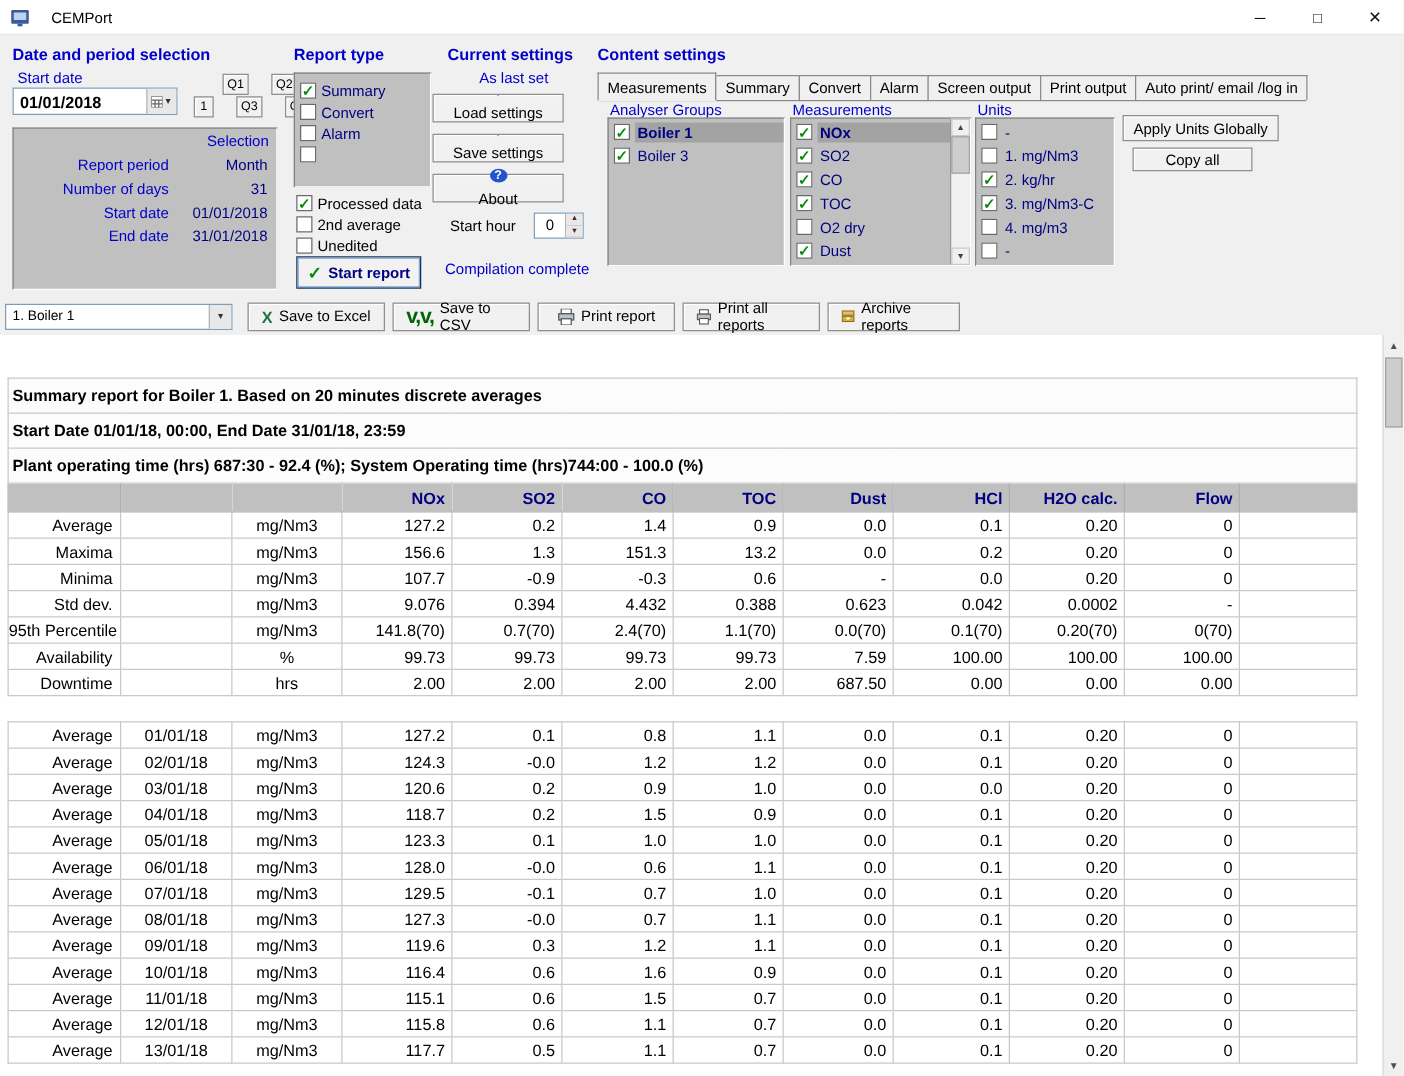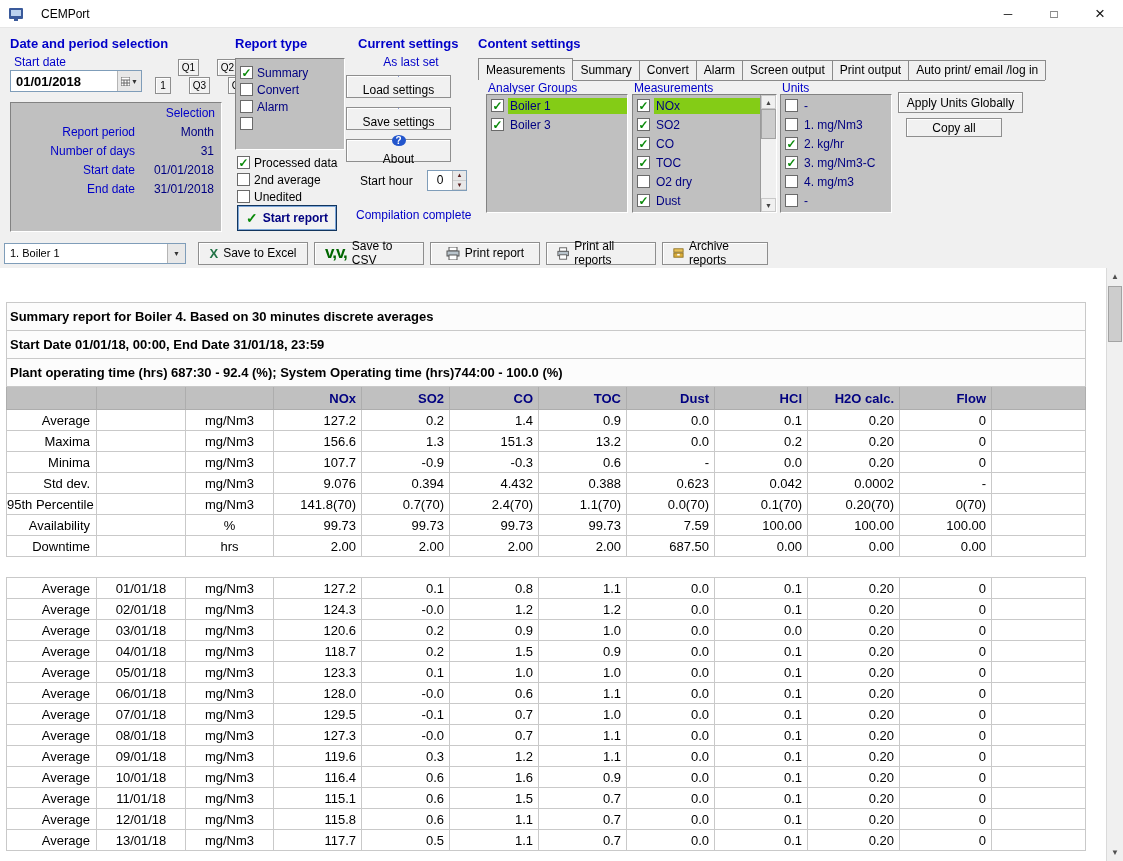--- a/index.html
+++ b/index.html
@@ -63,21 +63,21 @@
   
   .tabstrip { position:absolute; left:478px; top:30px; display:flex; align-items:flex-end; border-bottom:1px solid #8a8a8a; }
   .tab { border:1px solid #8a8a8a; border-bottom:none; background:#f0f0f0; font-size:12px; padding:2px 7px 3px 7px; margin-right:-1px; white-space:nowrap; position:relative; }
   .tab.active { padding-top:4px; box-shadow:0 1px 0 #f0f0f0; z-index:2; }
 
   .col-label { position:absolute; color:#0000c8; font-size:12px; }
   .listbox { position:absolute; top:66px; height:119px; background:#c0c0c0; display:flex; }
   .list-items { flex:1; padding:1px 0 0 2px; overflow:hidden; }
   .list-item { display:flex; align-items:center; gap:4px; height:19px; padding-left:2px; }
   .list-label { flex:1; color:#000080; font-size:12px; padding:1px 2px; }
-  .list-item.selected .list-label { background:#84cc16; font-weight:normal; }
+  .list-item.selected .list-label { background:#a3a3a3; font-weight:bold; }
   .mini-scroll { width:16px; background:#f0f0f0; border-left:1px solid #9a9a9a; position:relative; }
   .mini-arrow { height:14px; font-size:7px; color:#444; text-align:center; line-height:14px; background:#f0f0f0; border:1px solid #c9c9c9; }
   .mini-arrow.down { position:absolute; bottom:0; left:0; right:0; }
   .mini-thumb { position:absolute; top:14px; left:0; right:0; height:30px; background:#cdcdcd; border:1px solid #a3a3a3; }
 
   .apply-units-btn { position:absolute; left:898px; top:64px; width:125px; height:21px; }
   .copy-all-btn { position:absolute; left:906px; top:90px; width:96px; height:19px; }
   .plainbtn { background:#f1f1f1; border:1px solid #8e8e8e; box-shadow:inset 1px 1px 0 #fff; font-size:12px; display:flex; align-items:center; justify-content:center; }
 
   
@@ -407,21 +407,21 @@
             <col style="width: 89px;">
             <col style="width: 88px;">
             <col style="width: 88px;">
             <col style="width: 93px;">
             <col style="width: 92px;">
             <col style="width: 92px;">
             <col>
           </colgroup>
           <tbody>
             <tr class="title-tr">
-              <td class="title-cell" colspan="12">Summary report for Boiler 4.  Based on 30 minutes discrete averages</td>
+              <td class="title-cell" colspan="12">Summary report for Boiler 1.  Based on 20 minutes discrete averages</td>
             </tr>
             <tr class="title-tr">
               <td class="title-cell" colspan="12">Start Date 01/01/18, 00:00, End Date 31/01/18, 23:59</td>
             </tr>
             <tr class="title-tr">
               <td class="title-cell" colspan="12">Plant operating time (hrs) 687:30 -  92.4 (%); System Operating time (hrs)744:00 - 100.0 (%)</td>
             </tr>
             <tr class="hdr-tr">
               <td class="hdr-cell"></td>
               <td class="hdr-cell"></td>

